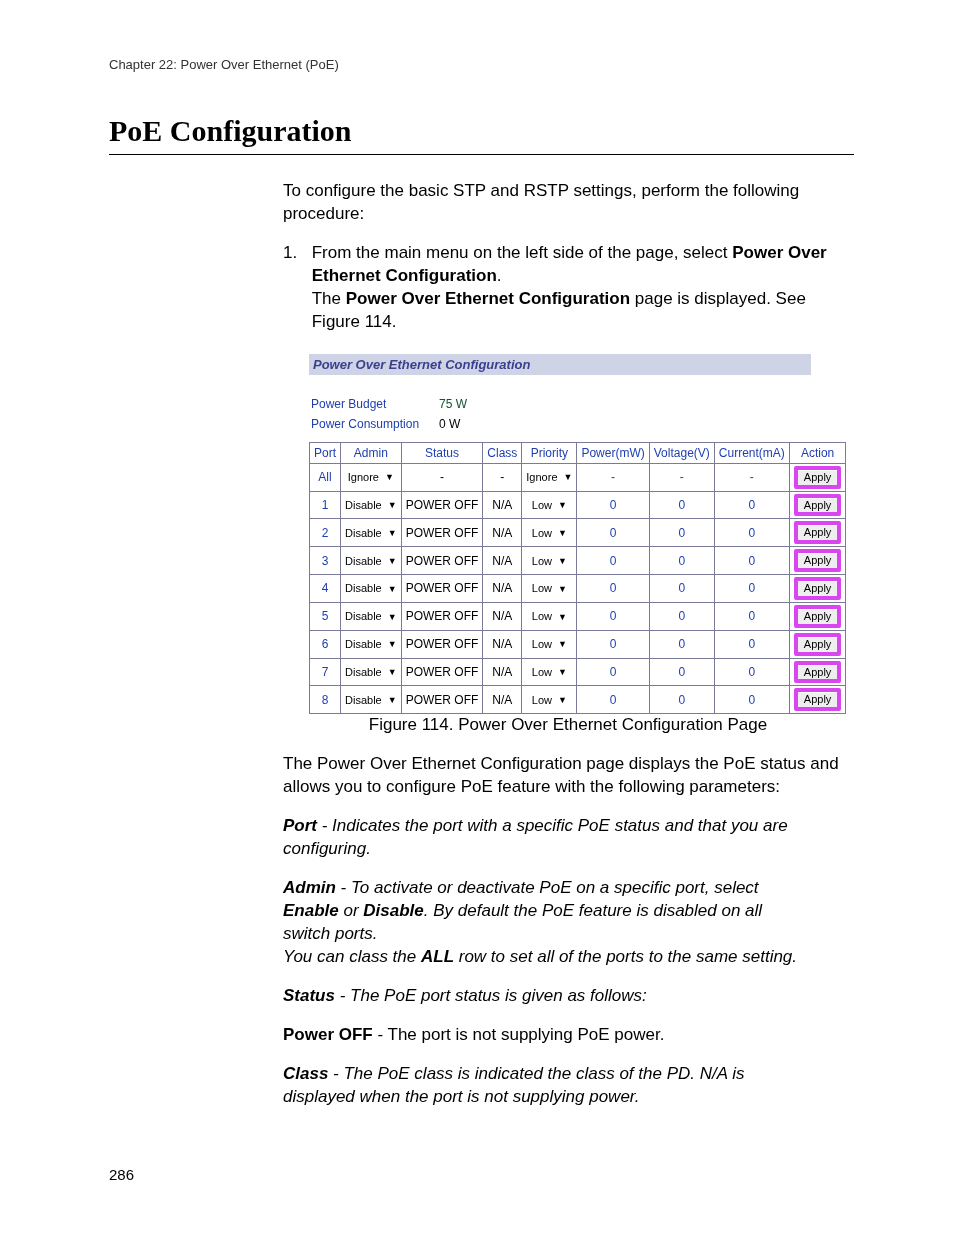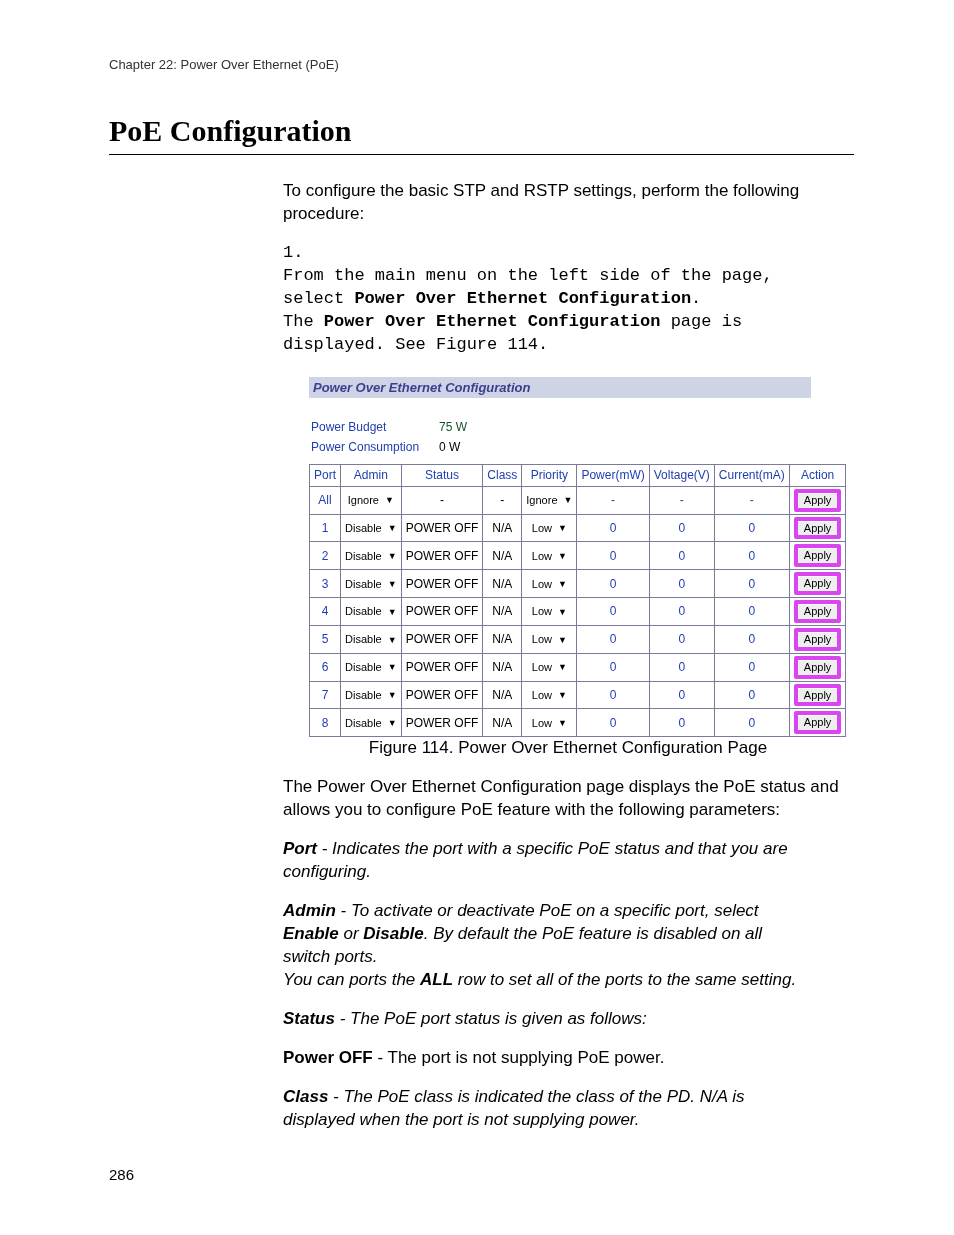--- a/index.html
+++ b/index.html
@@ -23,21 +23,21 @@
     font-size:30px; font-weight:bold;
     margin:0; width:745px;
     border-bottom:1px solid #000;
     padding-bottom:6px;
   }
   .body {
     position:absolute; left:283px; top:180px; width:570px;
     line-height:1.35;
   }
   .body p { margin:0 0 16px 0; }
-  .ol-item { margin:0 0 20px 0;font-family:Liberation Mono, monospace; }
+  .ol-item { margin:0 0 20px 0; }
   .ol-item .num { display:inline-block; width:24px; vertical-align:top; }
   .ol-item .txt { display:inline-block; width:540px; vertical-align:top; }
   .fig-caption { text-align:center; margin:28px 0 20px 0; font-size:17px; }
   .indent1 { margin-left:42px; width:528px;font-style:italic; }
   .indent2 { margin-left:64px; width:506px; }
 
   
   .poe-widget {
     margin:20px 0 0 26px;
     width:502px;
@@ -232,21 +232,21 @@
   <p class="fig-caption">Figure 114. Power Over Ethernet Configuration Page</p>
 
   <p style="margin-left:0;">The Power Over Ethernet Configuration page displays the PoE status and allows you to configure PoE feature with the following parameters:</p>
 
   <p class="indent1">
     <b>Port</b><span> - Indicates the port with a specific PoE status and that you are configuring.</span>
   </p>
 
   <p class="indent1">
     <b>Admin</b><span> - To activate or deactivate PoE on a specific port, select </span><b>Enable</b><span> or </span><b>Disable</b><span>. By default the PoE feature is disabled on all switch ports.</span><br>
-    <span>You can ports the </span><b>ALL</b><span> row to set all of the ports to the same setting.</span>
+    <span>You can class the </span><b>ALL</b><span> row to set all of the ports to the same setting.</span>
   </p>
 
   <p class="indent1">
     <b>Status</b><span> - The PoE port status is given as follows:</span>
   </p>
 
 
   <p class="indent2">
     <b>Power OFF</b><span> - The port is not supplying PoE power.</span>
   </p>

